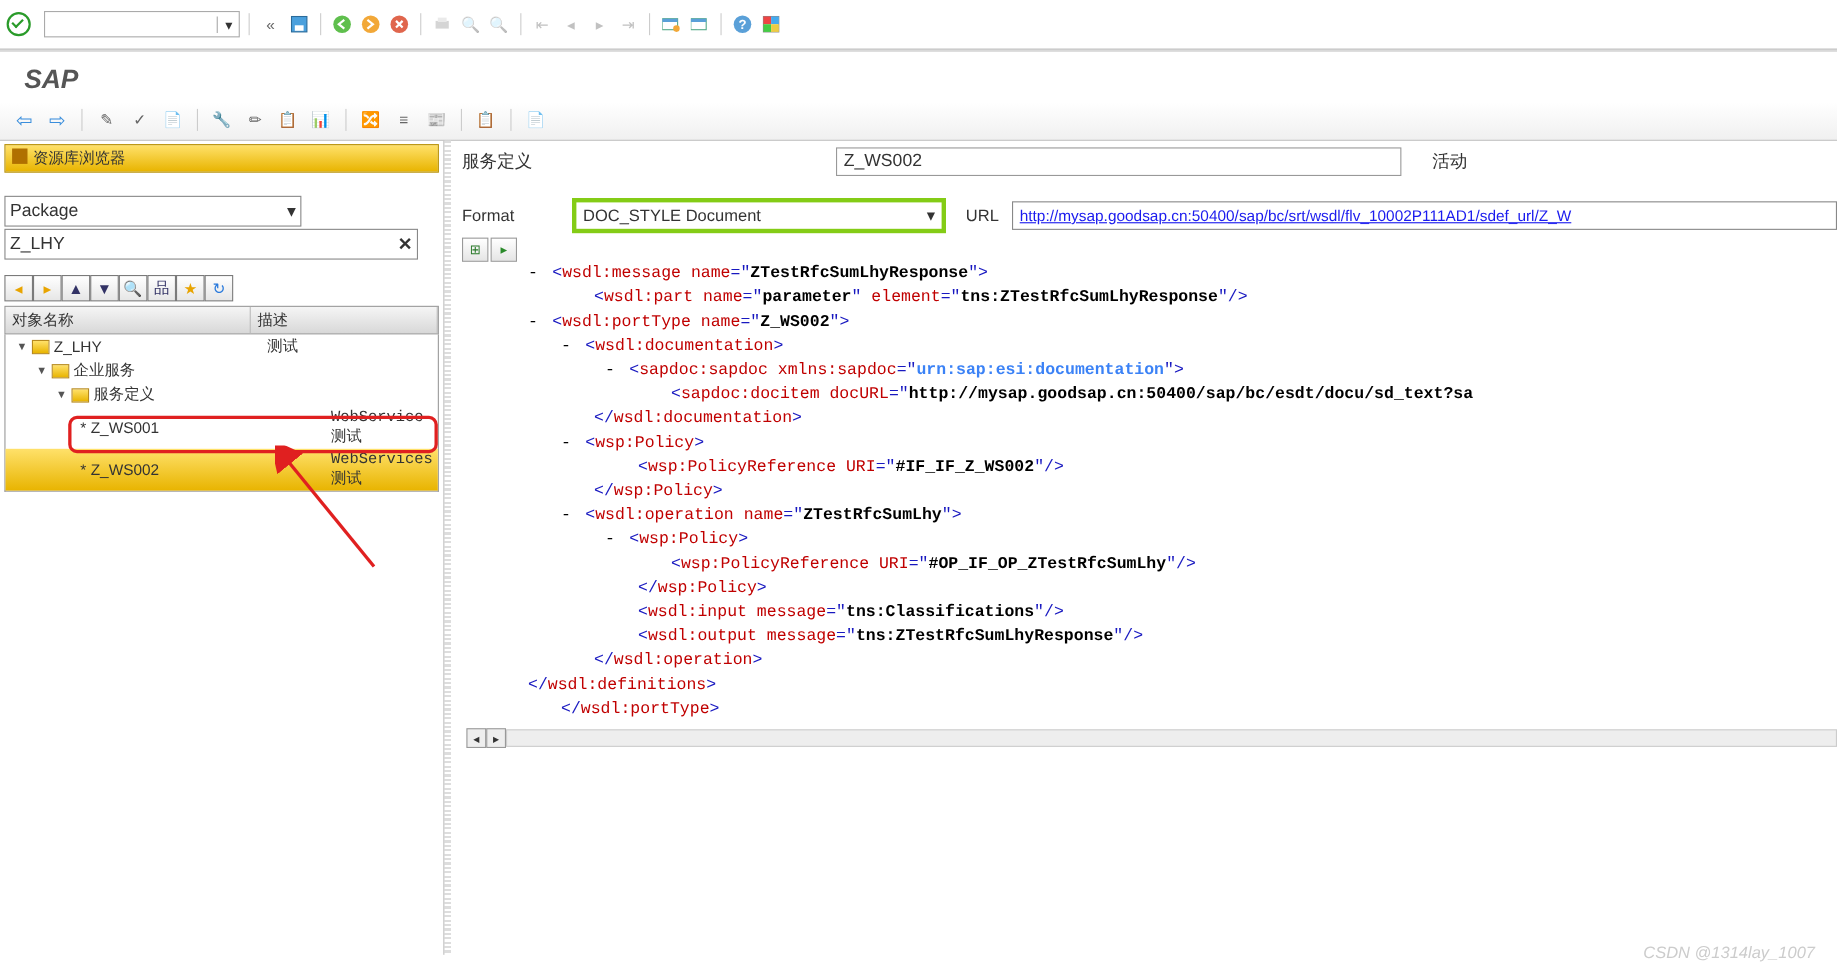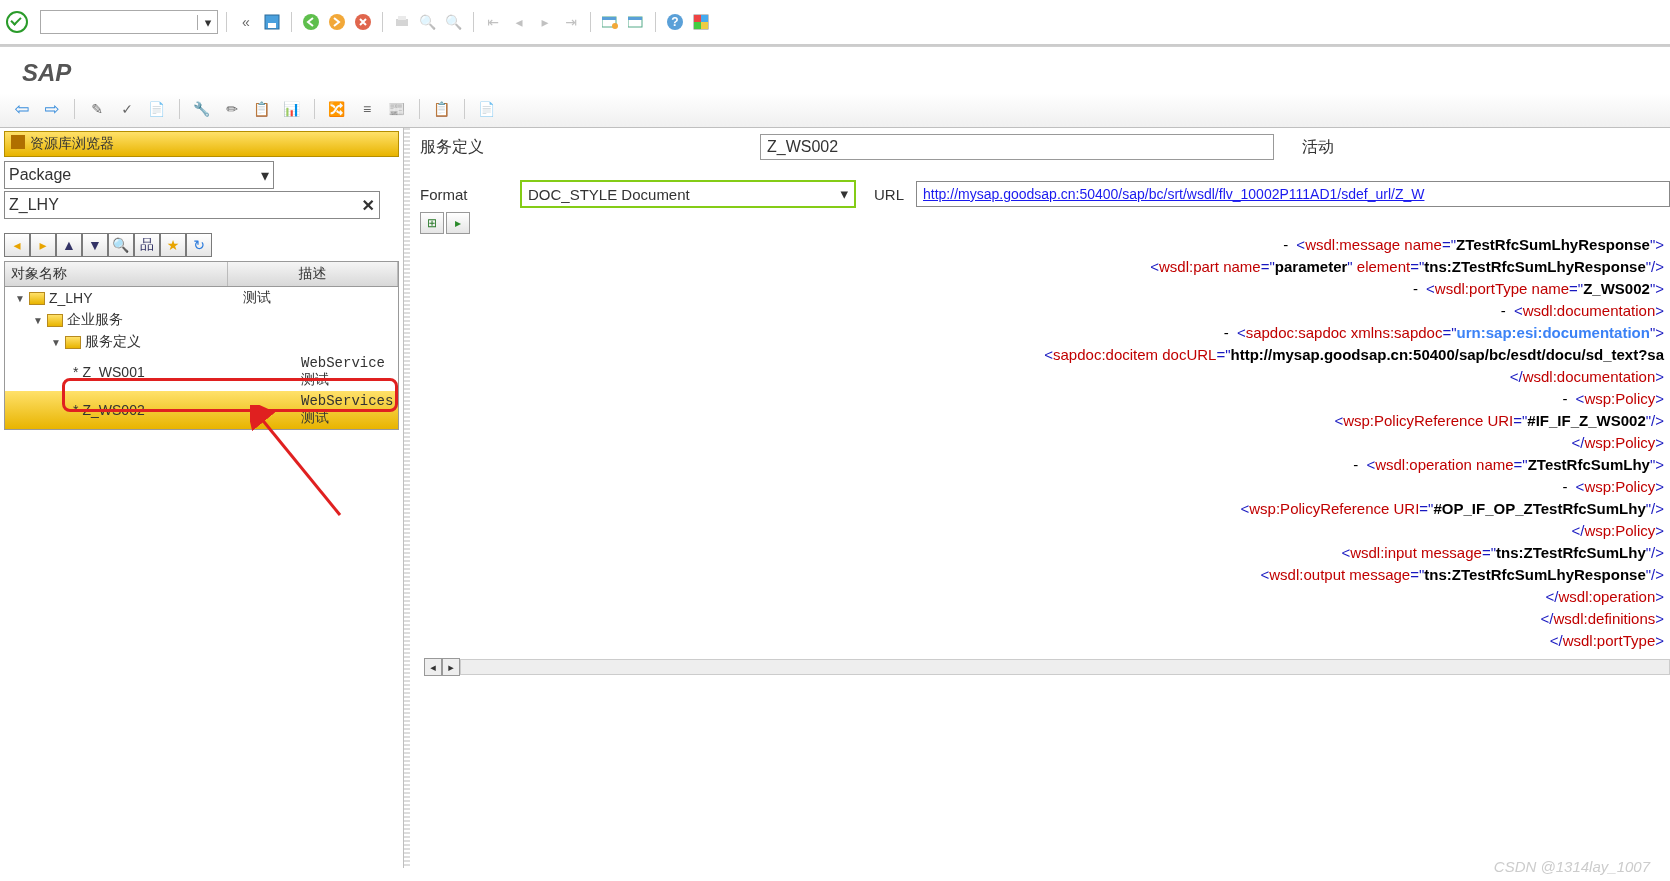--- a/index.html
+++ b/index.html
@@ -16,30 +16,30 @@
   
   .app-heading{padding:12px 22px 6px;font-size:24px;font-weight:bold;font-style:italic;color:#555;border-top:1px solid #d0d0d0;}
   
   .app-toolbar{display:flex;align-items:center;gap:6px;padding:4px 14px 6px 10px;border-bottom:1px solid #bfbfbf;background:linear-gradient(#fff,#f0f0f0);}
   .app-toolbar .tbtn{width:24px;height:24px;}
   
   .workspace{display:flex;height:740px;}
   .left-pane{width:395px;border-right:1px solid #bfbfbf;padding:3px 4px;display:flex;flex-direction:column;}
   .repo-title{background:linear-gradient(#ffe16a,#e8b400);padding:3px 6px;border:1px solid #b58e00;font-size:14px;display:flex;align-items:flex-start;gap:5px;}
   .repo-title span.iconbox{display:inline-block;width:14px;height:14px;background:#b07000;}
-  .pkg-row{margin-top:4px;}
+  .pkg-row{margin-top:21px;}
   .pkg-select{width:260px;height:26px;border:1px solid #888;font-size:16px;padding:0 4px;background:#fff;display:flex;align-items:center;justify-content:space-between;}
   .pkg-input{width:366px;height:26px;border:1px solid #888;font-size:16px;padding:0 4px;margin-top:2px;display:flex;align-items:center;justify-content:space-between;}
   .pkg-input .clearx{cursor:pointer;font-weight:bold;}
   .mini-row{display:flex;gap:0;margin-top:14px;}
   .mini-row .mini{width:24px;height:22px;border:1px solid #7a7a7a;background:linear-gradient(#fff,#e6e6e6);display:flex;align-items:center;justify-content:center;font-size:14px;color:#336;cursor:pointer;}
   .tree-head{display:flex;margin-top:4px;border:1px solid #999;background:linear-gradient(#f5f5f5,#d8d8d8);font-size:14px;}
   .tree-head div{padding:3px 6px;border-right:1px solid #bbb;}
   .tree-head .c1{width:210px;}
-  .tree-head .c2{flex:1;text-align:center;}
+  .tree-head .c2{flex:1;}
   .tree{border:1px solid #999;border-top:none;font-size:14px;}
   .tree .row{display:flex;}
   .tree .row .c1{width:220px;display:flex;align-items:center;gap:4px;padding:2px 4px;}
   .tree .row .c2{flex:1;padding:2px 4px;font-family:Liberation Mono, monospace;}
   .tree .row.selected{background:linear-gradient(#ffe16a,#e8b400);}
   .highlight-box{position:absolute;border:3px solid #e02020;border-radius:8px;pointer-events:none;}
   .caret{font-size:10px;color:#555;}
   .folder{width:14px;height:11px;background:#f2c14e;border:1px solid #b78a1e;display:inline-block;}
   .folder.open{background:linear-gradient(#ffe16a,#e8b400);}
   
@@ -47,26 +47,26 @@
   .svc-row{display:flex;align-items:center;gap:10px;padding:2px 0 10px;font-size:16px;}
   .svc-row .lbl{width:330px;}
   .svc-row .val{width:500px;height:24px;border:1px solid #999;background:#fff;padding:0 6px;display:flex;align-items:center;font-family:Arial;}
   .svc-row .status{margin-left:18px;}
   .tabs{display:flex;align-items:flex-end;border-bottom:1px solid #7a95b2;padding-left:30px;gap:0;}
   .tab{padding:5px 22px;font-size:15px;color:#2a3b55;background:#e4ecf5;border:1px solid #9ab;border-bottom:none;margin-right:2px;border-radius:3px 3px 0 0;cursor:pointer;}
   .tab.active{background:linear-gradient(#cfe3f6,#9fc3e6);font-weight:normal;}
   .wsdl-area{margin-top:10px;}
   .fmt-row{display:flex;align-items:center;gap:12px;font-size:15px;}
   .fmt-row .flabel{width:88px;}
-  .fmt-row .fsel{width:320px;height:24px;border:2px solid #84cc16;background:#fff;padding:0 6px;display:flex;align-items:center;justify-content:space-between;}
+  .fmt-row .fsel{width:320px;height:24px;border:4px solid #84cc16;background:#fff;padding:0 6px;display:flex;align-items:center;justify-content:space-between;}
   .fmt-row .ulabel{margin-left:6px;}
   .fmt-row .uval{flex:1;height:24px;border:1px solid #888;background:#fff;padding:0 6px;display:flex;align-items:center;text-decoration:underline;color:#1a1aee;font-size:14px;overflow:hidden;white-space:nowrap;}
   .xmlbar{display:flex;gap:2px;margin-top:4px;}
   .xmlbar .mini{width:22px;height:20px;border:1px solid #999;background:linear-gradient(#fff,#e5e5e5);display:flex;align-items:center;justify-content:center;font-size:12px;color:#2a7a2a;}
-  .xml-view{font-family:Liberation Sans, sans-serif;font-size:15px;line-height:22px;padding:0 6px 4px 30px;white-space:nowrap;overflow:hidden;font-weight:bold;text-align:right;}
+  .xml-view{font-family:Liberation Mono, monospace;font-size:15px;line-height:22px;padding:0 6px 4px 30px;white-space:nowrap;overflow:hidden;font-weight:bold;}
   .xml-view .t{color:#c00000;font-weight:normal;}
   .xml-view .a{color:#c00000;font-weight:normal;}
   .xml-view .v{color:#000;font-weight:bold;}
   .xml-view .url{color:#3b82f6;font-weight:bold;}
   .xml-view .minus{color:#000;font-weight:normal;margin-right:4px;}
   .xml-view .lt{color:#1818c0;font-weight:normal;}
   .scrollb{display:flex;align-items:center;gap:0;margin-top:2px;padding-left:4px;}
   .scrollb .ar{width:16px;height:16px;border:1px solid #999;background:#eee;display:flex;align-items:center;justify-content:center;font-size:11px;}
   .scrollb .track{flex:1;height:14px;background:#eee;border:1px solid #ccc;}
   .watermark{position:absolute;right:20px;bottom:6px;color:#ccc;font-size:15px;font-style:italic;}
@@ -291,21 +291,21 @@
         <div style="padding-left:100px"><span class="minus">-</span> <span class="lt">&lt;</span><span class="t">sapdoc:sapdoc</span> <span class="a">xmlns:sapdoc</span><span class="lt">="</span><span class="url">urn:sap:esi:documentation</span><span class="lt">"&gt;</span></div>
         <div style="padding-left:160px"><span class="lt">&lt;</span><span class="t">sapdoc:docitem</span> <span class="a">docURL</span><span class="lt">="</span><span class="v">http://mysap.goodsap.cn:50400/sap/bc/esdt/docu/sd_text?sa</span></div>
         <div style="padding-left:90px"><span class="lt">&lt;/</span><span class="t">wsdl:documentation</span><span class="lt">&gt;</span></div>
         <div style="padding-left:60px"><span class="minus">-</span> <span class="lt">&lt;</span><span class="t">wsp:Policy</span><span class="lt">&gt;</span></div>
         <div style="padding-left:130px"><span class="lt">&lt;</span><span class="t">wsp:PolicyReference</span> <span class="a">URI</span><span class="lt">="</span><span class="v">#IF_IF_Z_WS002</span><span class="lt">"/&gt;</span></div>
         <div style="padding-left:90px"><span class="lt">&lt;/</span><span class="t">wsp:Policy</span><span class="lt">&gt;</span></div>
         <div style="padding-left:60px"><span class="minus">-</span> <span class="lt">&lt;</span><span class="t">wsdl:operation</span> <span class="a">name</span><span class="lt">="</span><span class="v">ZTestRfcSumLhy</span><span class="lt">"&gt;</span></div>
         <div style="padding-left:100px"><span class="minus">-</span> <span class="lt">&lt;</span><span class="t">wsp:Policy</span><span class="lt">&gt;</span></div>
         <div style="padding-left:160px"><span class="lt">&lt;</span><span class="t">wsp:PolicyReference</span> <span class="a">URI</span><span class="lt">="</span><span class="v">#OP_IF_OP_ZTestRfcSumLhy</span><span class="lt">"/&gt;</span></div>
         <div style="padding-left:130px"><span class="lt">&lt;/</span><span class="t">wsp:Policy</span><span class="lt">&gt;</span></div>
-        <div style="padding-left:130px"><span class="lt">&lt;</span><span class="t">wsdl:input</span> <span class="a">message</span><span class="lt">="</span><span class="v">tns:ZTestRfcSumLhy</span><span class="lt">"/&gt;</span></div>
+        <div style="padding-left:130px"><span class="lt">&lt;</span><span class="t">wsdl:input</span> <span class="a">message</span><span class="lt">="</span><span class="v">tns:Classifications</span><span class="lt">"/&gt;</span></div>
         <div style="padding-left:130px"><span class="lt">&lt;</span><span class="t">wsdl:output</span> <span class="a">message</span><span class="lt">="</span><span class="v">tns:ZTestRfcSumLhyResponse</span><span class="lt">"/&gt;</span></div>
         <div style="padding-left:90px"><span class="lt">&lt;/</span><span class="t">wsdl:operation</span><span class="lt">&gt;</span></div>
         <div style="padding-left:30px"><span class="lt">&lt;/</span><span class="t">wsdl:definitions</span><span class="lt">&gt;</span></div>
         <div style="padding-left:60px"><span class="lt">&lt;/</span><span class="t">wsdl:portType</span><span class="lt">&gt;</span></div>
       </div>
 
       <div class="scrollb">
         <div class="ar">◂</div>
         <div class="ar">▸</div>
         <div class="track"></div>

